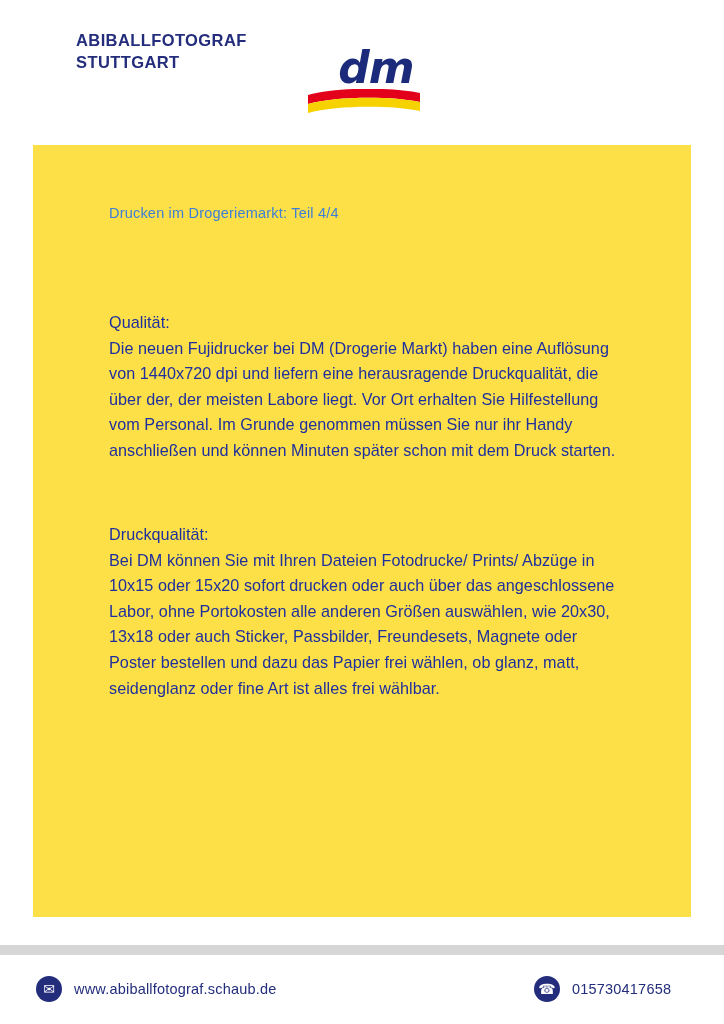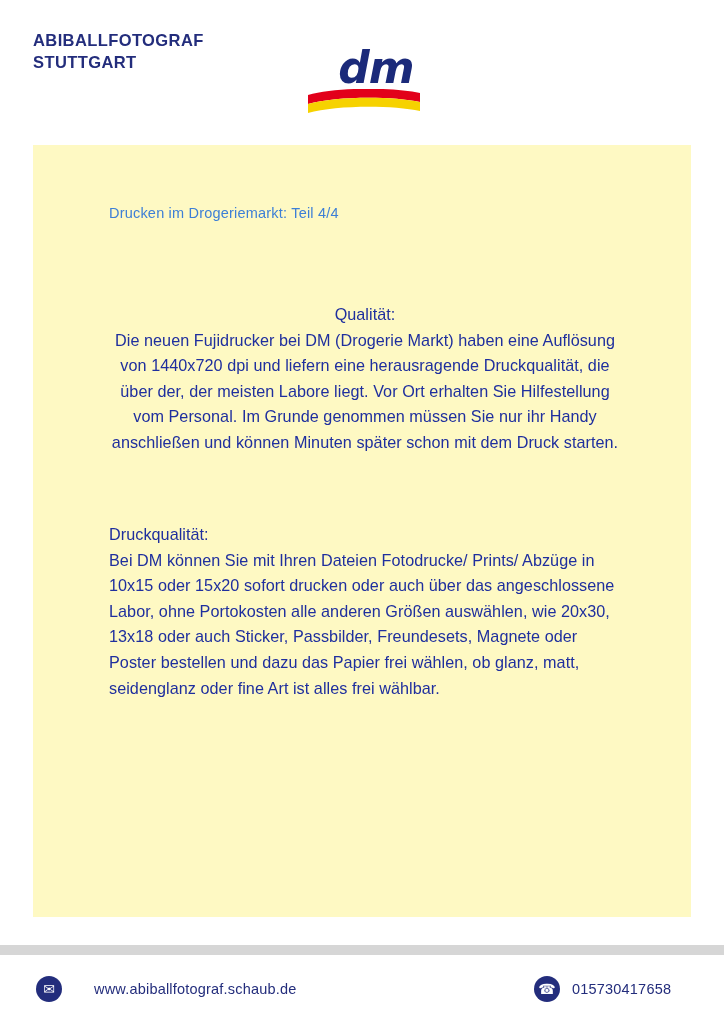--- a/index.html
+++ b/index.html
@@ -38,21 +38,21 @@
     position: absolute;
     right: 33px;
     top: 29px;
     text-align: right;
     font-size: 16.5px;
     font-weight: bold;
     letter-spacing: 0.4px;
     line-height: 22px;
     color: #232d7c;
   }
-  .brand-line { display: block; white-space: nowrap; }
+  .brand-line { display: block; white-space: nowrap; margin-left: 43px; }
 
   
   .logo {
     position: absolute;
     left: 304px;
     top: 45px;
     width: 120px;
     height: 70px;
   }
   .logo-word {
@@ -77,41 +77,41 @@
     height: 26px;
   }
 
   
   .panel {
     position: absolute;
     left: 33px;
     top: 145px;
     width: 658px;
     height: 772px;
-    background: #fef9c3;
+    background: #fde047;
   }
   .doc-title {
     position: absolute;
     left: 76px;
     top: 60px;
     font-size: 14.5px;
     color: #3d7fd6;
     letter-spacing: 0.2px;
   }
   .section {
     position: absolute;
     left: 76px;
     width: 512px;
     font-size: 16.2px;
     line-height: 25.6px;
     color: #1f2f9e;
     letter-spacing: 0.05px;
   }
   .section p { margin: 0; }
-  .sec-quality { top: 157px; text-align: center; }
+  .sec-quality { top: 165px; }
   .sec-flex { top: 377px; }
 
   
   .footer {
     position: absolute;
     left: 0;
     top: 945px;
     width: 724px;
     height: 79px;
     background: #ffffff;
@@ -144,21 +144,21 @@
   }
   .footer-mail-icon { left: 36px; top: 21px; }
   .footer-phone-icon { left: 534px; top: 21px; }
   .footer-text {
     position: absolute;
     font-size: 14.5px;
     color: #232d7c;
     line-height: 26px;
     letter-spacing: 0.2px;
   }
-  .footer-web { left: 74px; top: 21px; margin-left: 20px; }
+  .footer-web { left: 74px; top: 21px; }
   .footer-phone { left: 572px; top: 21px; }
 </style>
 </head>
 <body>
 
 <div class="header">
 
   <div class="brand-left">
     <span class="brand-line">ABIBALLFOTOGRAF</span>
     <span class="brand-line">STUTTGART</span>

